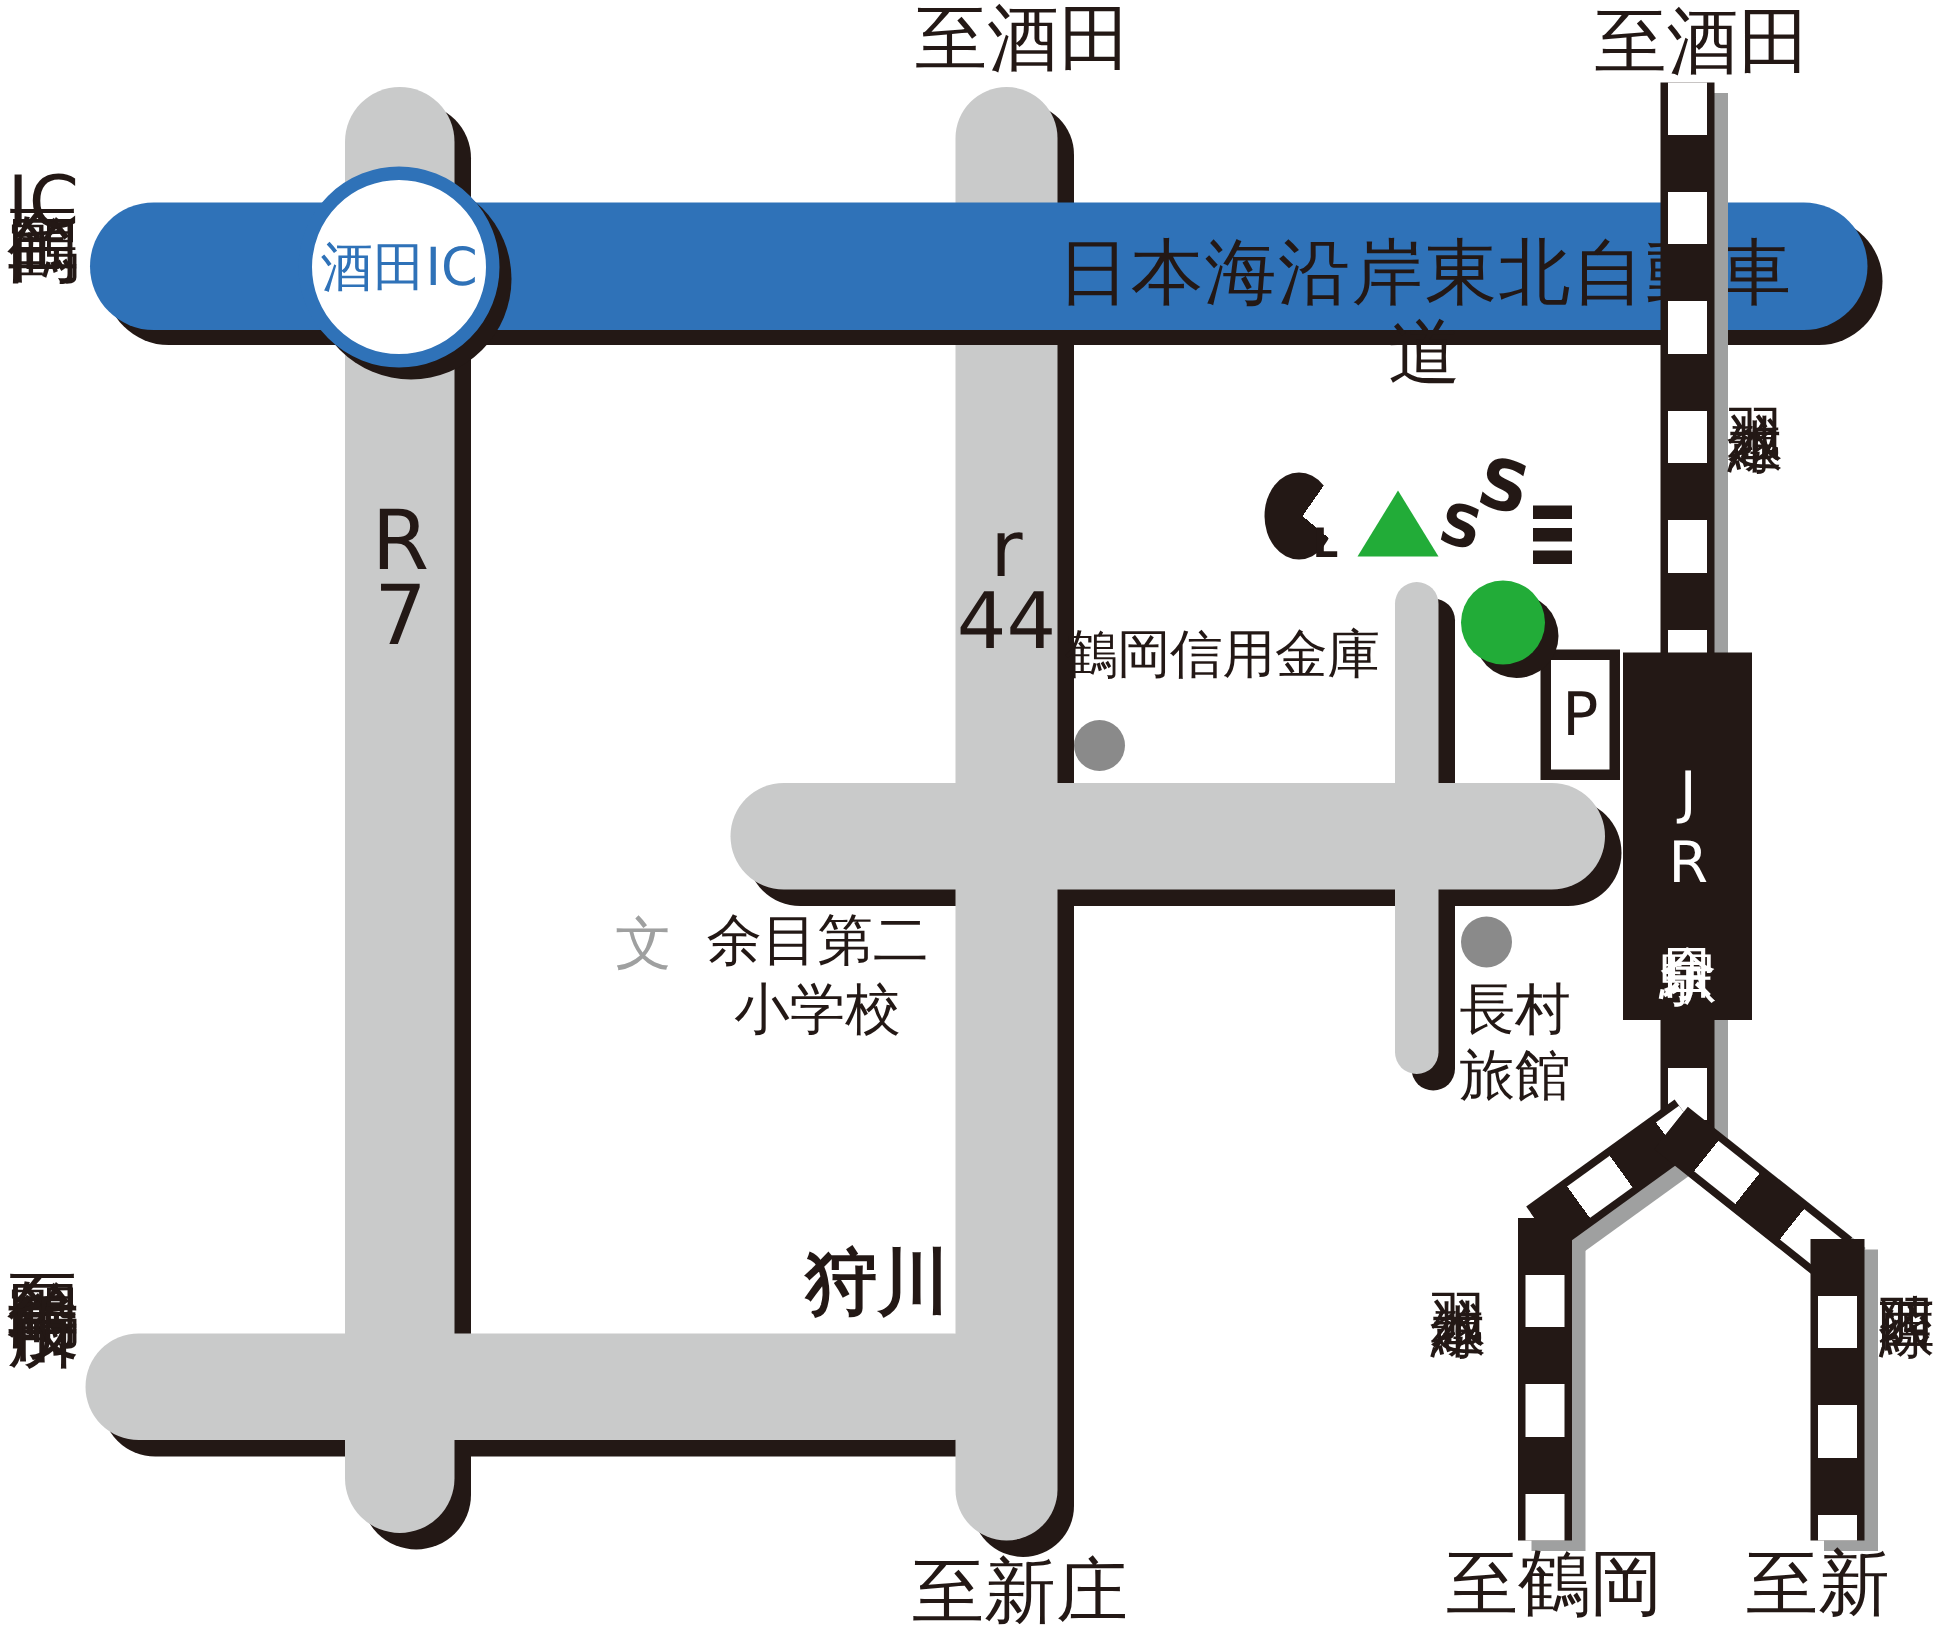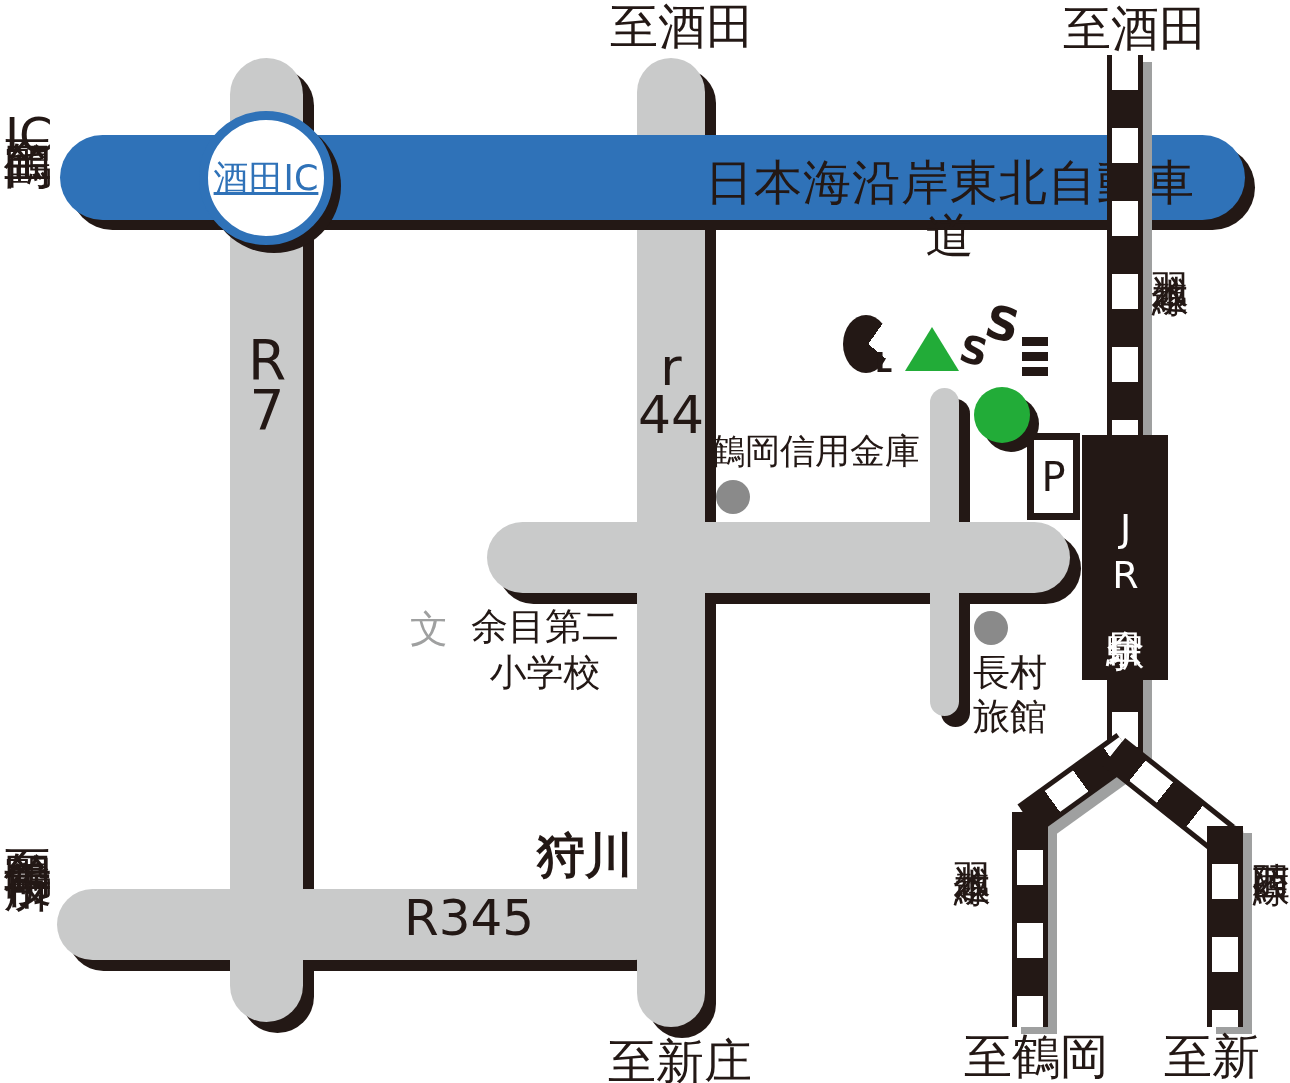--- a/index.html
+++ b/index.html
@@ -23,21 +23,21 @@
   .road{background:var(--road);}
   .rshadow{background:var(--dark);transform:translate(11px,11px);}
   
   .g-blue{left:60px;top:135px;width:1185px;height:85px;border-radius:43px;
           background:var(--blue);box-shadow:10px 10px 0 var(--dark);}
   .expwy-label{left:700px;top:156px;width:500px;text-align:center;color:#fff;
                font-size:37px;font-weight:500;letter-spacing:1px;}
   .ic-circle{left:199px;top:111px;width:134px;height:134px;border-radius:50%;
              background:#fff;border:9px solid var(--blue);box-sizing:border-box;
              box-shadow:8px 8px 0 var(--dark);display:flex;align-items:center;
-             justify-content:center;color:var(--blue);font-size:35px;font-weight:500;text-decoration:underline;}
+             justify-content:center;color:var(--blue);font-size:35px;font-weight:500;}
   
   .rail{background:var(--dark);}
   .railshadow{background:var(--railsh);}
   .g-rail-main{left:1107px;top:55px;width:36px;height:707px;}
   .g-rail-dl{left:1028px;top:801px;width:122px;height:36px;transform:rotate(-35.8deg);transform-origin:0 50%;}
   .g-rail-dr{left:1114px;top:734px;width:140px;height:36px;transform:rotate(38.5deg);transform-origin:0 50%;}
   .g-rail-ll{left:1012px;top:812px;width:36px;height:215px;}
   .g-rail-lr{left:1207px;top:826px;width:36px;height:201px;}
   .sh-main{transform:translate(9px,7px);}
   .sh-dl{transform:translate(9px,7px) rotate(-35.8deg);transform-origin:0 50%;}
@@ -76,21 +76,21 @@
   .lbl{position:absolute;font-weight:500;line-height:1.1;white-space:pre-line;
        color:var(--dark);font-size:48px;}
   .v{writing-mode:vertical-rl;text-orientation:upright;letter-spacing:3px;}
   .tcu{text-combine-upright:all;}
   .lbl-sakata-c{left:610px;top:0px;}
   .lbl-sakata-r{left:1063px;top:2px;}
   .lbl-tsuruoka-ic{left:2px;top:102px;}
   .lbl-uetsu-up{left:1149px;top:243px;font-size:37px;}
   .lbl-r7{left:237px;top:336px;width:60px;text-align:center;font-size:55px;line-height:0.9;}
   .lbl-r44{left:627px;top:344px;width:88px;text-align:center;font-size:52px;line-height:0.92;}
-  .lbl-bank{left:710px;top:432px;font-size:35px;}
+  .lbl-bank{left:710px;top:418px;font-size:35px;}
   .lbl-school-sym{left:410px;top:609px;font-size:38px;color:var(--railsh);}
   .lbl-school{left:455px;top:604px;width:180px;text-align:center;font-size:37px;line-height:1.25;}
   .lbl-ryokan{left:968px;top:651px;width:84px;text-align:center;font-size:37px;line-height:1.2;}
   .lbl-karikawa{left:537px;top:829px;font-weight:bold;}
   .lbl-r345{left:404px;top:891px;font-size:50px;}
   .lbl-cityhall{left:2px;top:812px;}
   .lbl-shinjo-road{left:608px;top:1035px;}
   .lbl-uetsu-low{left:951px;top:833px;font-size:37px;}
   .lbl-rikuu{left:1250px;top:833px;font-size:37px;}
   .lbl-tsuruoka-rail{left:964px;top:1030px;}
@@ -172,21 +172,20 @@
 7</div>
   <div class="lbl lbl-r44">r
 44</div>
   <div class="lbl lbl-bank">鶴岡信用金庫</div>
   <div class="lbl lbl-school-sym">文</div>
   <div class="lbl lbl-ryokan">長村
 旅館</div>
   <div class="lbl lbl-school">余目第二
 小学校</div>
   <div class="lbl lbl-karikawa">狩川</div>
-  <div class="lbl lbl-r345">R345</div>
   <div class="lbl v lbl-cityhall">至鶴岡市役所</div>
   <div class="lbl lbl-shinjo-road">至新庄</div>
   <div class="lbl v lbl-uetsu-low">羽越本線</div>
   <div class="lbl v lbl-rikuu">陸羽西線</div>
   <div class="lbl lbl-tsuruoka-rail">至鶴岡</div>
   <div class="lbl lbl-shinjo-rail">至新庄</div>
 
 </div>
 
 </body></html>

